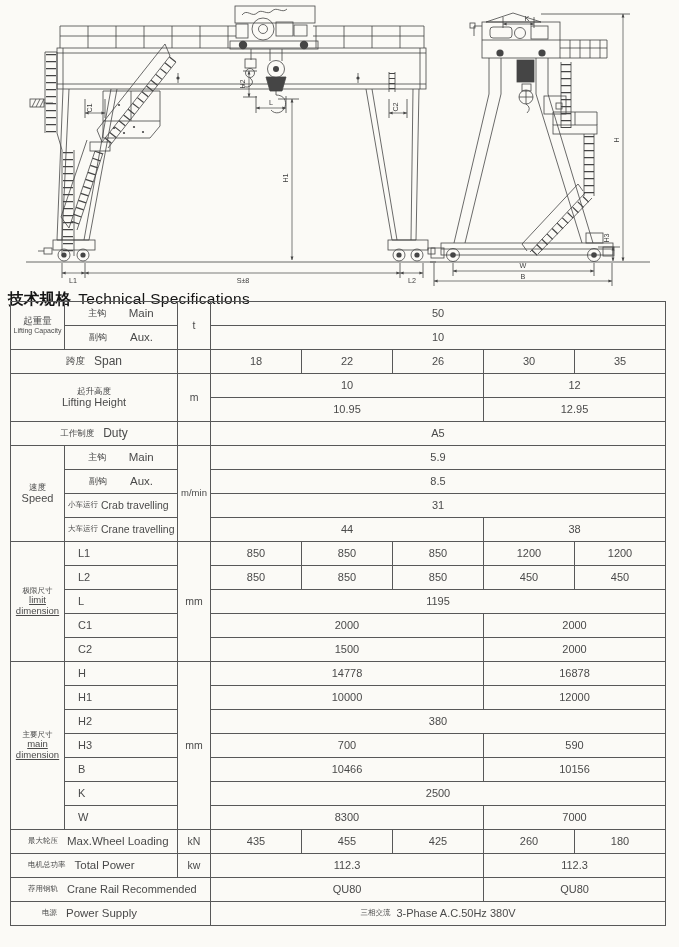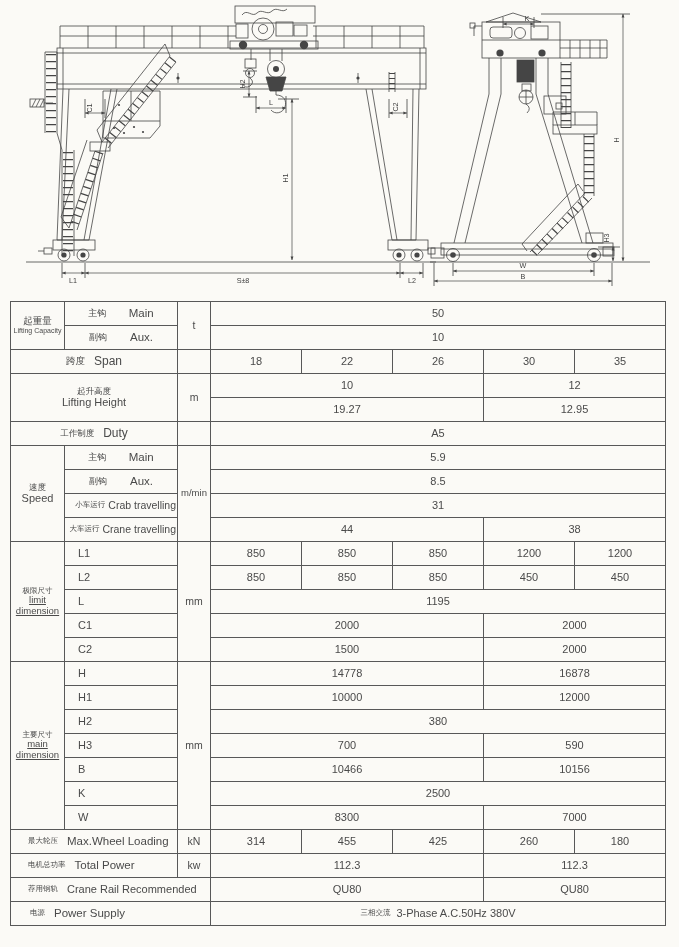--- a/index.html
+++ b/index.html
@@ -36,21 +36,21 @@
   .zh8{font-size:7.5px;}
   .en7{font-size:7px;letter-spacing:0;}
   .en9{font-size:9.5px;text-decoration:underline;}
   .val{font-size:11px;}
   .unit{font-size:10.5px;}
   .unit-small{font-size:9.5px;}
   .dimcell{text-align:left;padding-left:13px;font-size:11px;}
   .sub{display:flex;align-items:center;justify-content:space-evenly;height:100%;}
   .sub .zh{font-size:9px;}
   .sub .en{font-size:11.5px;}
-  .subtight{display:flex;align-items:center;justify-content:flex-end;gap:3px;height:100%;padding-left:2px;}
+  .subtight{display:flex;align-items:center;justify-content:flex-start;gap:3px;height:100%;padding-left:2px;}
   .subtight .zh{font-size:7.5px;}
   .subtight .en{font-size:10.5px;}
   .flexc{display:flex;align-items:center;justify-content:center;gap:9px;height:100%;}
   .flexl{display:flex;align-items:center;justify-content:flex-start;gap:9px;height:100%;padding-left:16px;}
   .stack{display:flex;flex-direction:column;align-items:center;justify-content:center;height:100%;}
 
   
   .ln{stroke:#454545;stroke-width:0.8;fill:none;}
   .lnf{stroke:#454545;stroke-width:0.8;fill:#454545;}
   .fill{fill:#454545;stroke:none;}
@@ -328,20 +328,23 @@
       <line class="dim" x1="453" y1="271" x2="594" y2="271" marker-start="url(#arr)" marker-end="url(#arr)"></line>
       <text class="dimtxt" x="523" y="268" text-anchor="middle">W</text>
 
       <line class="ln" x1="434" y1="263" x2="434" y2="286"></line>
       <line class="ln" x1="612" y1="263" x2="612" y2="286"></line>
       <line class="dim" x1="434" y1="281" x2="612" y2="281" marker-start="url(#arr)" marker-end="url(#arr)"></line>
       <text class="dimtxt" x="523" y="279" text-anchor="middle">B</text>
     </g>
   </svg>
 
+  <div class="doc-title">
+    <span class="zh">技术规格</span><span class="en">Technical Specifications</span>
+  </div>
 
   <table class="spec">
     <colgroup>
       <col style="width:54px">
         <col style="width:113px">
         <col style="width:33px">
       <col style="width:91px">
         <col style="width:91px">
         <col style="width:91px">
         <col style="width:91px">
@@ -395,21 +398,21 @@
         <div class="stack">
           <span class="zh9">起升高度</span>
           <span style="font-size:11px">Lifting Height</span>
         </div>
       </td>
       <td rowspan="2" class="unit">m</td>
       <td colspan="3" class="val">10</td>
       <td colspan="2" class="val">12</td>
     </tr>
     <tr>
-      <td colspan="3" class="val">19.27</td>
+      <td colspan="3" class="val">10.95</td>
       <td colspan="2" class="val">12.95</td>
     </tr>
 
     <tr>
       <td colspan="2">
         <div class="flexc">
           <span class="zh9">工作制度</span>
           <span style="font-size:12px">Duty</span>
         </div>
       </td>
@@ -544,21 +547,21 @@
     </tr>
 
     <tr>
       <td colspan="2">
         <div class="flexl">
           <span class="zh8">最大轮压</span>
           <span style="font-size:11.5px">Max.Wheel Loading</span>
         </div>
       </td>
       <td class="unit">kN</td>
-      <td class="val">314</td>
+      <td class="val">435</td>
       <td class="val">455</td>
       <td class="val">425</td>
       <td class="val">260</td>
       <td class="val">180</td>
     </tr>
 
     <tr>
       <td colspan="2">
         <div class="flexl">
           <span class="zh8">电机总功率</span>
@@ -576,21 +579,21 @@
           <span class="zh8">荐用钢轨</span>
           <span style="font-size:11px">Crane Rail Recommended</span>
         </div>
       </td>
       <td colspan="3" class="val">QU80</td>
       <td colspan="2" class="val">QU80</td>
     </tr>
 
     <tr>
       <td colspan="3">
-        <div class="flexl" style="padding-left:18px;align-items:center;">
+        <div class="flexl" style="padding-left:30px;align-items:center;">
           <span class="zh8">电源</span>
           <span style="font-size:11.5px">Power Supply</span>
         </div>
       </td>
       <td colspan="5">
         <div class="flexc" style="gap:6px;">
           <span class="zh8">三相交流</span>
           <span style="font-size:11px">3-Phase A.C.50Hz 380V</span>
         </div>
       </td>

